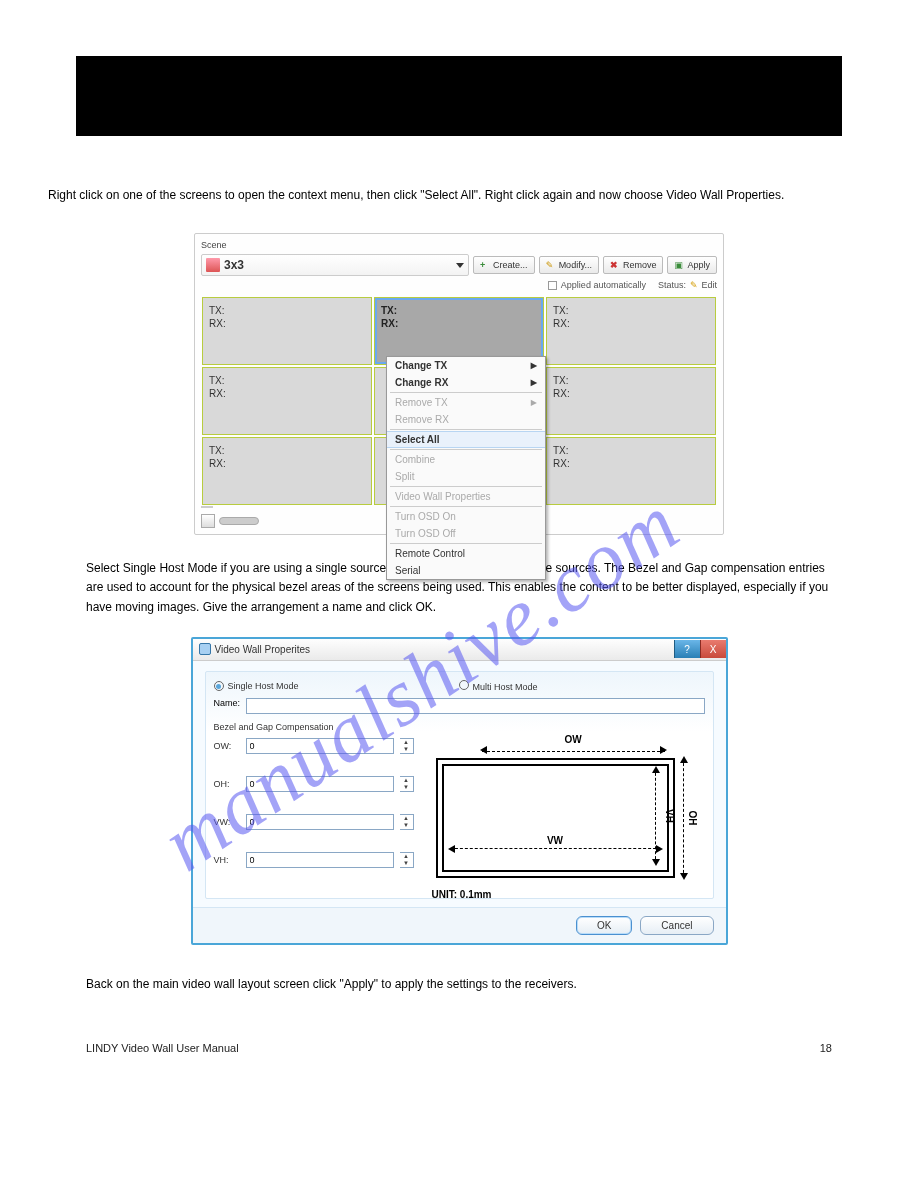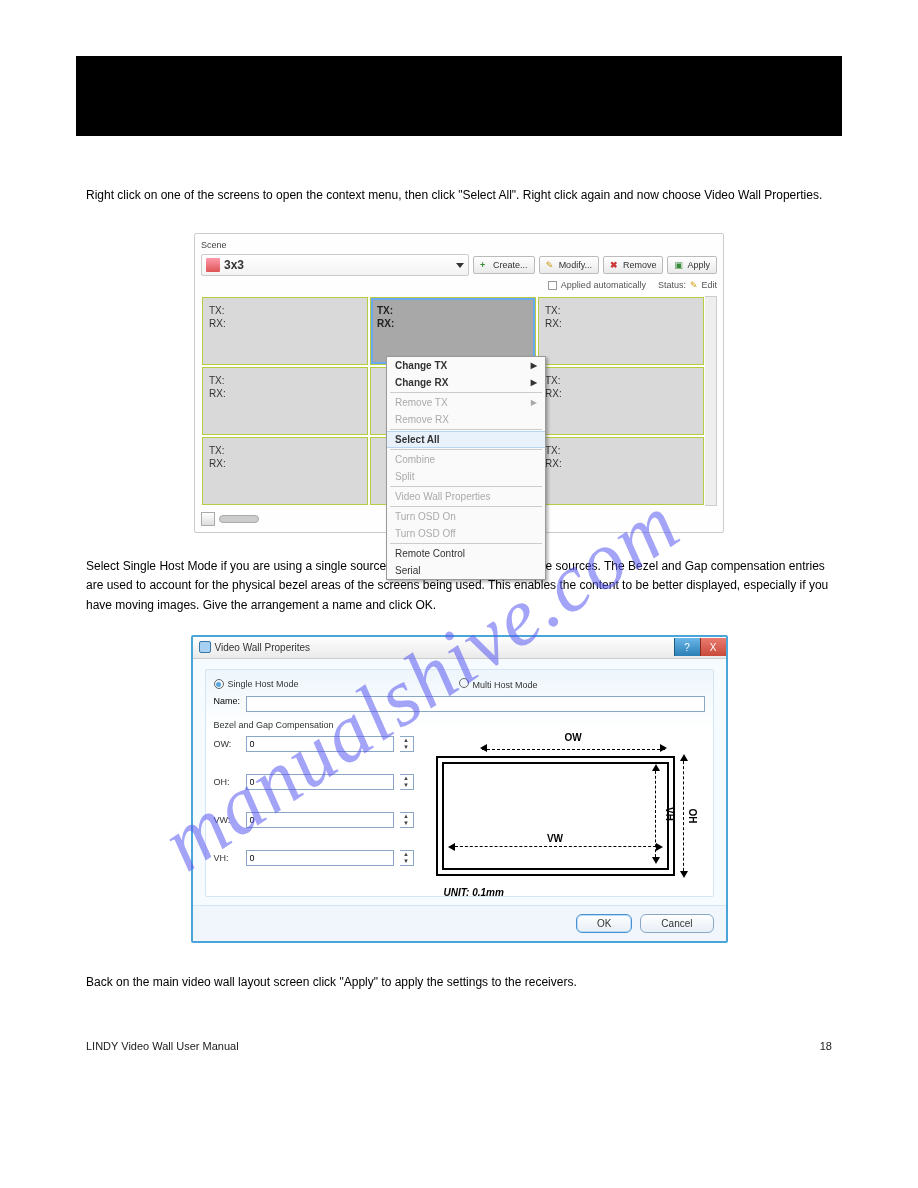--- a/index.html
+++ b/index.html
@@ -1,35 +1,35 @@
 <!DOCTYPE html>
 <html><head>
 <meta charset="utf-8">
 <style>
   * { box-sizing: border-box; margin: 0; padding: 0; }
   body { background: #fff; font-family: Arial, Helvetica, sans-serif; width: 918px; margin: 0 auto; position: relative; }
   .page { width: 918px; min-height: 1188px; padding: 0; position: relative; }
   .topbar { background: #000; height: 80px; margin: 56px 76px 0 76px; }
-  .body-text { margin: 50px 86px 0 86px; font-size: 12px; line-height: 1.6; color: #000; }
+  .body-text { margin: 50px 86px 0 48px; font-size: 12px; line-height: 1.6; color: #000; }
   .figure1 { margin: 28px auto 0 auto; width: 530px; }
   .scene-app { border: 1px solid #ccc; background: #fefefe; padding: 6px; font-size: 10px; color: #333; border-radius: 2px; }
   .scene-label { font-size: 9px; color: #444; margin-bottom: 4px; }
   .scene-toolbar { display: flex; gap: 4px; align-items: center; }
   .scene-dropdown { flex: 1; border: 1px solid #ccc; border-radius: 2px; background: linear-gradient(#fff,#f3f3f3); height: 22px; display: flex; align-items:center; padding: 0 4px; font-size: 12px; font-weight: bold; color: #333; }
   .scene-dropdown .dicon { width: 14px; height: 14px; background: linear-gradient(#f9a,#d55); display: inline-block; margin-right: 4px; border-radius: 1px; }
   .scene-dropdown .caret { margin-left:auto; border-left:4px solid transparent; border-right:4px solid transparent; border-top:5px solid #333; }
   .scene-btn { border: 1px solid #bbb; border-radius: 2px; background: linear-gradient(#fff,#eaeaea); padding: 3px 6px; font-size: 9px; display: flex; align-items:center; gap:3px; color:#333; white-space: nowrap; }
   .btn-icon { width:10px; height:10px; display:inline-block; }
   .ico-plus { color:#3a8c3a; font-weight:bold; }
   .ico-pen { color:#c99300; }
   .ico-x { color:#c33; font-weight:bold; }
   .ico-apply { color:#3a8c3a; }
   .scene-status-row { display:flex; justify-content:flex-end; gap:4px; font-size:9px; color:#555; margin-top:4px; align-items:center; }
   .scene-status-row .chk { border:1px solid #999; width:9px; height:9px; display:inline-block; }
-  .grid-area { position:relative; margin-top:6px; display:flex; }
+  .grid-area { position:relative; margin-top:6px; display:flex;flex-direction:column; }
   .grid { flex:1; }
   .scroll-v { width:12px; background:#eee; border:1px solid #ccc; border-left:none; }
   .grid-row { display:flex; }
   .tile { flex:1; height:68px; border:1px solid #b8cc3f; background:#d9d9d9; margin:1px; padding:6px; font-size:10px; color:#333; }
   .tile.sel { background:#a8a8a8; box-shadow: 0 0 0 2px #6aa9ef inset; color:#222; font-weight:bold; }
   .tile-label { display:block; line-height:1.3; }
   .context-menu { position:absolute; top:60px; left:185px; width:160px; background:#fafafa; border:1px solid #999; box-shadow: 2px 2px 3px rgba(0,0,0,.3); font-size:10px; color:#333; }
   .cm-item { padding:3px 8px 3px 8px; display:flex; align-items:center; }
   .cm-item .arr { margin-left:auto; font-size:8px; }
   .cm-item.bold { font-weight:bold;gap:20px; }
@@ -83,21 +83,21 @@
   .vw-arrow { position:absolute; left:18px; right:44px; bottom:34px; border-top:1.5px dashed #000; height:6px; }
   .vw-arrow::before, .vw-arrow::after { content:""; position:absolute; width:0; height:0; border-top:4px solid transparent; border-bottom:4px solid transparent; top:-4px; }
   .vw-arrow::before { border-right:7px solid #000; left:-2px; }
   .vw-arrow::after { border-left:7px solid #000; right:-2px; }
   .vw-arrow span { position:absolute; left:50%; transform:translateX(-50%); top:-14px; font-weight:bold; font-size:10px; }
   .vh-arrow { position:absolute; right:44px; top:30px; bottom:24px; border-left:1.5px dashed #000; width:6px; }
   .vh-arrow::before, .vh-arrow::after { content:""; position:absolute; width:0; height:0; border-left:4px solid transparent; border-right:4px solid transparent; left:-4px; }
   .vh-arrow::before { border-bottom:7px solid #000; top:-2px; }
   .vh-arrow::after { border-top:7px solid #000; bottom:-2px; }
   .vh-arrow span { position:absolute; top:50%; transform:translateY(-50%); writing-mode:vertical-rl; right:-14px; font-weight:bold; font-size:10px; }
-  .unit-label { position:absolute; left:12px; bottom:-12px; font-weight:bold; font-size:10px;font-style:italic; }
+  .unit-label { position:absolute; left:0; bottom:-12px; font-weight:bold; font-size:10px; }
   .dlg-footer { display:flex; justify-content:flex-end; gap:8px; padding:8px 12px; background:#f0f6fb; border-top:1px solid #d4e6f4; }
   .dlg-btn { border:1px solid #8aa7c5; border-radius:6px; background:linear-gradient(#fff,#e6eef5); padding:3px 20px; font-size:10px; color:#333; }
   .dlg-btn.primary { border-color:#4a90d0; box-shadow:0 0 0 1px #b8dcf9 inset; }
 
   .body-text3 { margin: 30px 86px 0 86px; font-size: 12px; line-height: 1.6; color: #000; }
   .footer-row { display:flex; justify-content:space-between; margin: 48px 86px 0 86px; font-size: 11px; color:#222; }
 
   .watermark { position:absolute; font-size:82px; font-style:italic; color:rgba(88,88,240,.55); transform:rotate(-34deg); left:120px; top:580px; pointer-events:none; letter-spacing:2px; font-family: Georgia, serif; }
 </style>
 </head>

